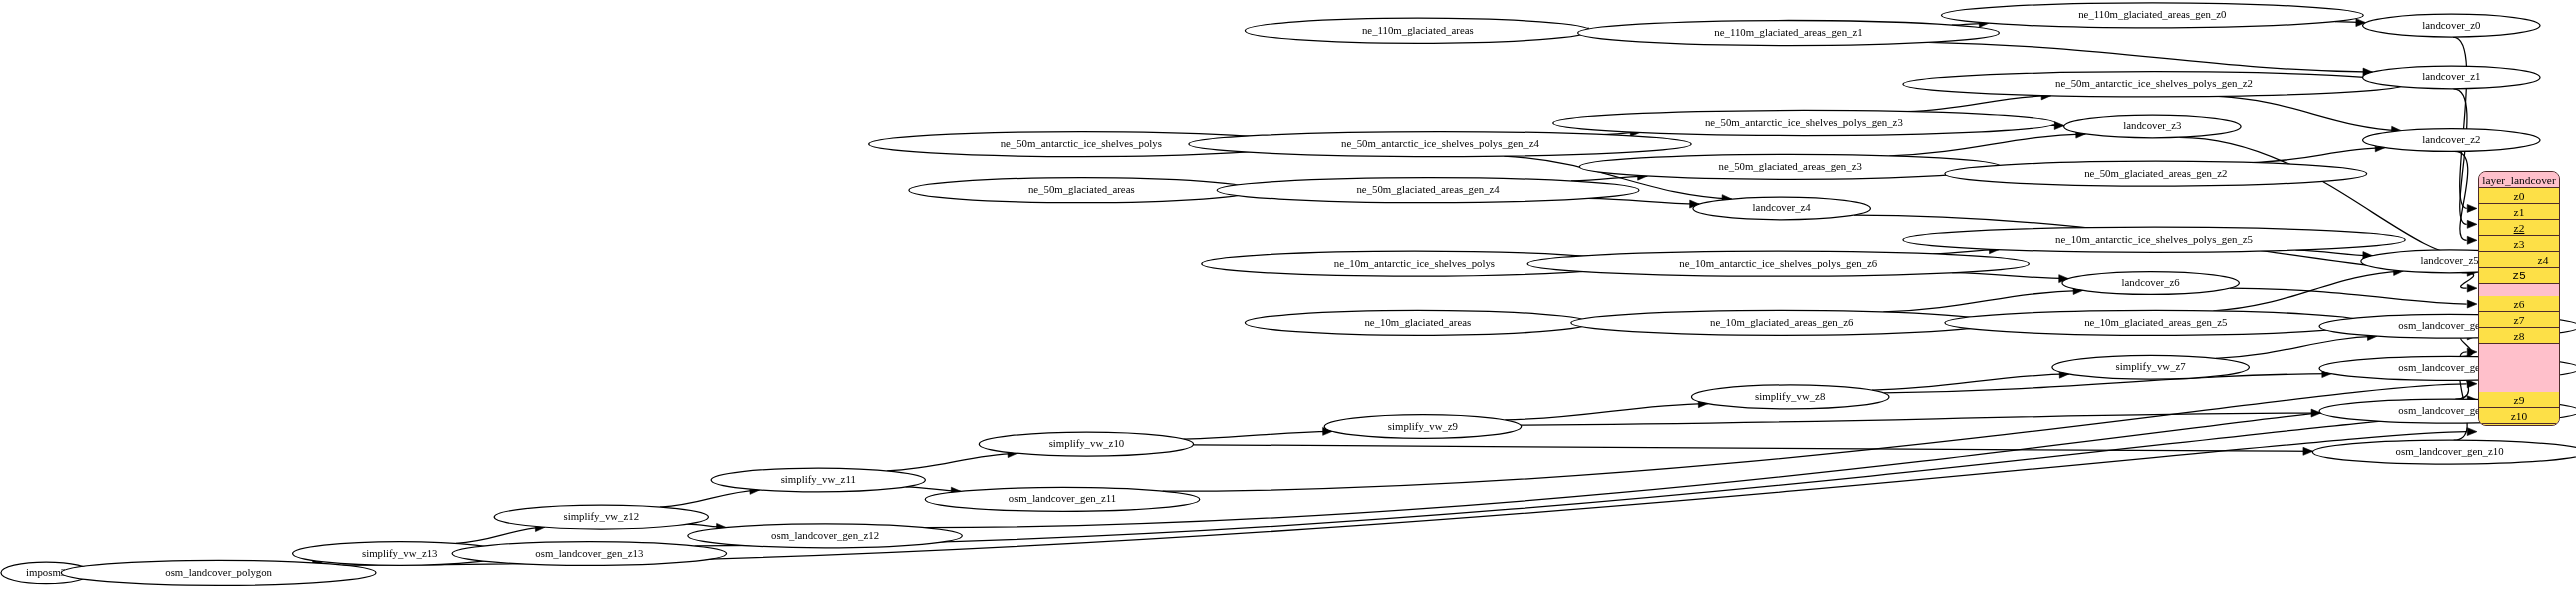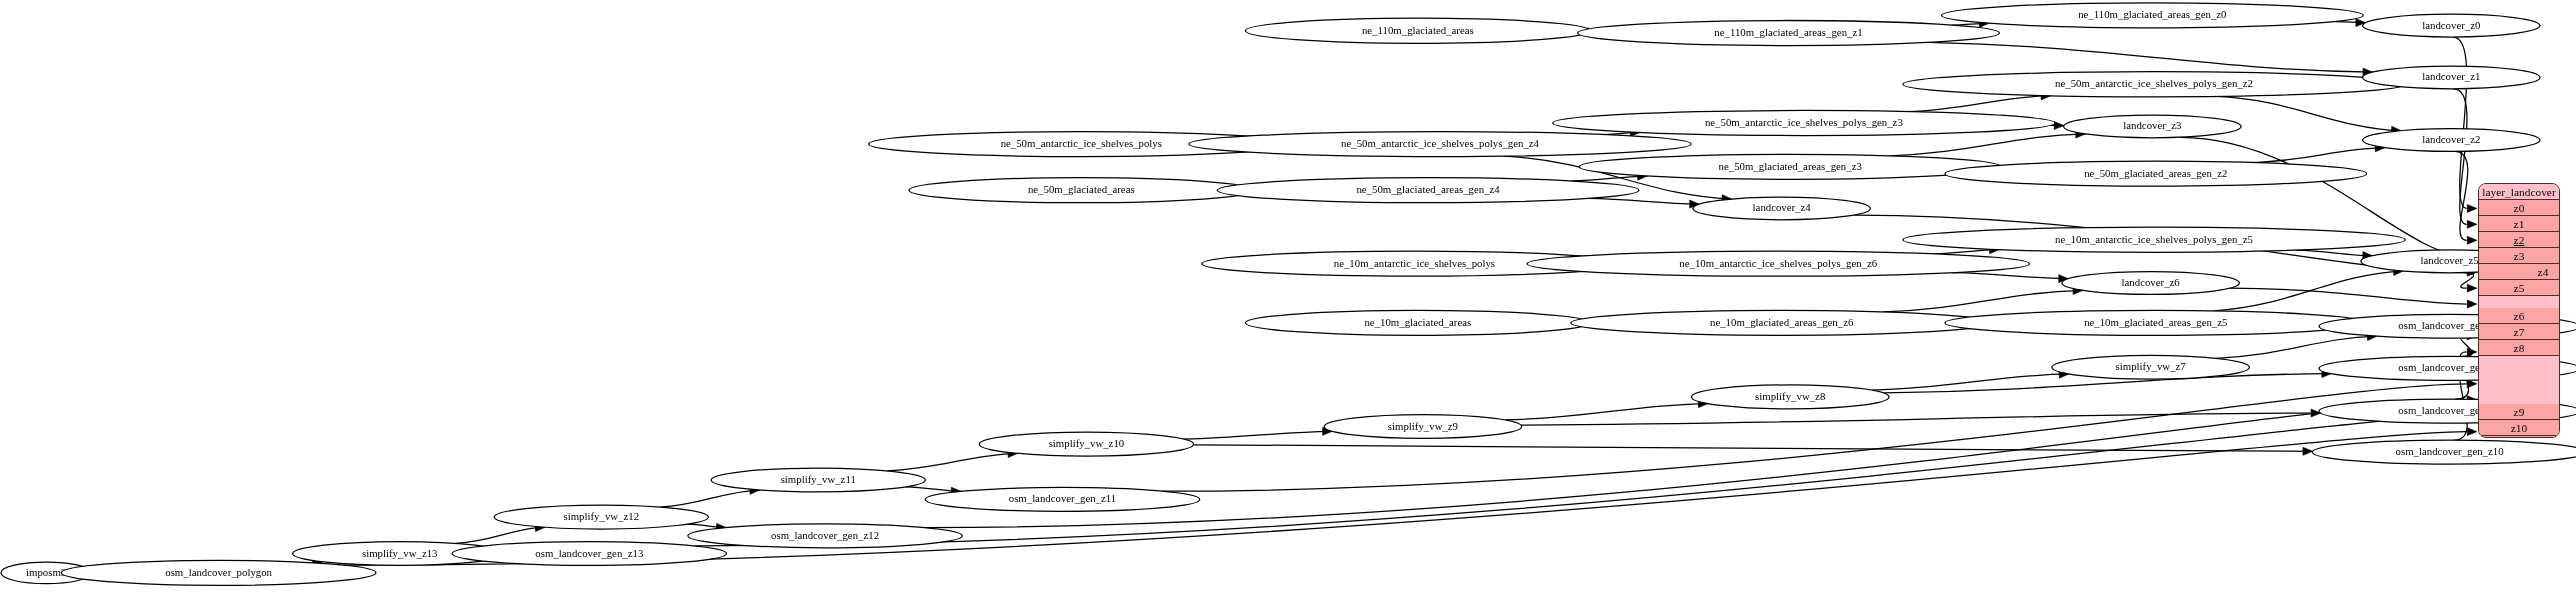--- a/index.html
+++ b/index.html
@@ -59,21 +59,21 @@
   }
   .table-row {
     box-sizing: border-box;
     display: flex;
     align-items: center;
     justify-content: center;
     font-family: "Liberation Serif", "DejaVu Serif", serif;
     font-size: 11.4px;
     color: #000000;
     border-bottom: 1.1px solid #4d2b2b;
-    background: #fca5a5;
+    background: #fde047;
   }
   .table-row:last-child { border-bottom: none; }
   .table-row.header { background: #ffc0cb; }
 </style>
 </head>
 <body>
 
 <div id="graph-root">
   <svg id="graph-svg" viewBox="0 0 4524 1073" preserveAspectRatio="none">
     <g id="edge-layer">
@@ -451,28 +451,28 @@
           <ellipse class="node-ellipse" cx="4302" cy="722" rx="229.32" ry="21"></ellipse>
           <text class="node-label" x="4302" y="723">osm_landcover_gen_z9</text>
         </g>
         <g>
           <ellipse class="node-ellipse" cx="4302" cy="794" rx="241.07999999999998" ry="21"></ellipse>
           <text class="node-label" x="4302" y="795">osm_landcover_gen_z10</text>
         </g>
       </g>
   </svg>
   <div id="table-node-host">
-      <div class="table-node" style="left: 2478px; top: 183px; width: 82px; height: 255px; background: rgb(255, 192, 203); border-color: rgb(77, 43, 43);">
+      <div class="table-node" style="left: 2478px; top: 171px; width: 82px; height: 255px; background: rgb(255, 192, 203); border-color: rgb(77, 43, 43);">
         <div class="table-row header" style="height: 16px; border-bottom-color: rgb(77, 43, 43);">layer_landcover</div>
         <div class="table-row" style="height: 16px; border-bottom-color: rgb(77, 43, 43);">z0</div>
         <div class="table-row" style="height: 16px; border-bottom-color: rgb(77, 43, 43);">z1</div>
         <div class="table-row" style="height: 16px; border-bottom-color: rgb(77, 43, 43); text-decoration: underline;">z2</div>
         <div class="table-row" style="height: 16px; border-bottom-color: rgb(77, 43, 43); text-align: center;">z3</div>
         <div class="table-row" style="height: 16px; border-bottom-color: rgb(77, 43, 43); padding-left: 48px;">z4</div>
-        <div class="table-row" style="height: 16px; border-bottom-color: rgb(77, 43, 43);">z5</div>
+        <div class="table-row" style="height: 16px; border-bottom-color: rgb(77, 43, 43); font-family: Liberation Mono, monospace;">z5</div>
         <div class="table-row" style="height: 16px; border-bottom-color: rgb(77, 43, 43); margin-top: 12px;">z6</div>
         <div class="table-row" style="height: 16px; border-bottom-color: rgb(77, 43, 43);">z7</div>
         <div class="table-row" style="height: 16px; border-bottom-color: rgb(77, 43, 43);">z8</div>
         <div class="table-row" style="height: 16px; border-bottom-color: rgb(77, 43, 43); margin-top: 48px;">z9</div>
         <div class="table-row" style="height: 16px; border-bottom-color: rgb(77, 43, 43);">z10</div>
         <div class="table-row" style="height: 16px; border-bottom-color: rgb(77, 43, 43);">z11</div>
         <div class="table-row" style="height: 16px; border-bottom-color: rgb(77, 43, 43); margin-top: 40px;">z12</div>
         <div class="table-row" style="height: 16px; border-bottom-color: rgb(77, 43, 43);">z13</div>
         <div class="table-row" style="height: 16px; border-bottom-color: rgb(77, 43, 43); text-decoration: underline;">z14+</div>
       </div>

